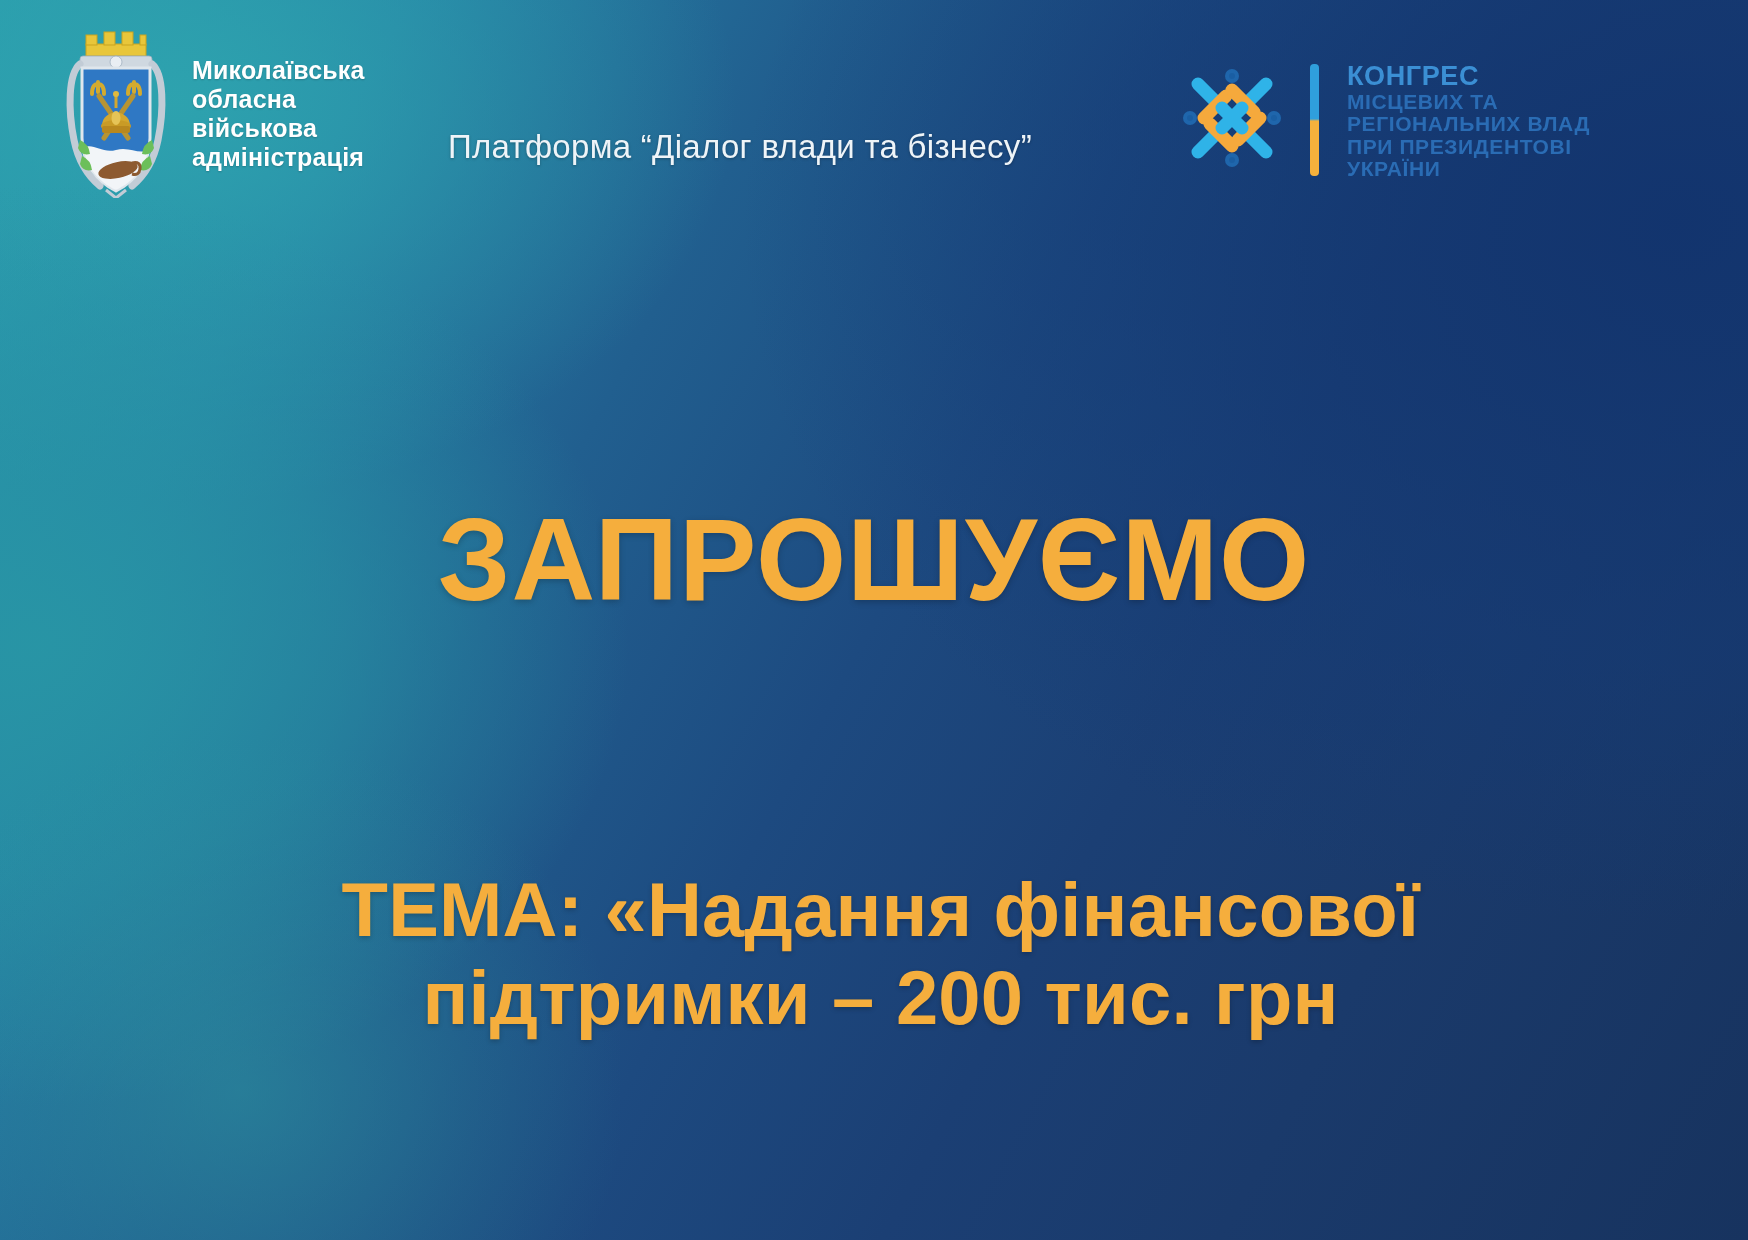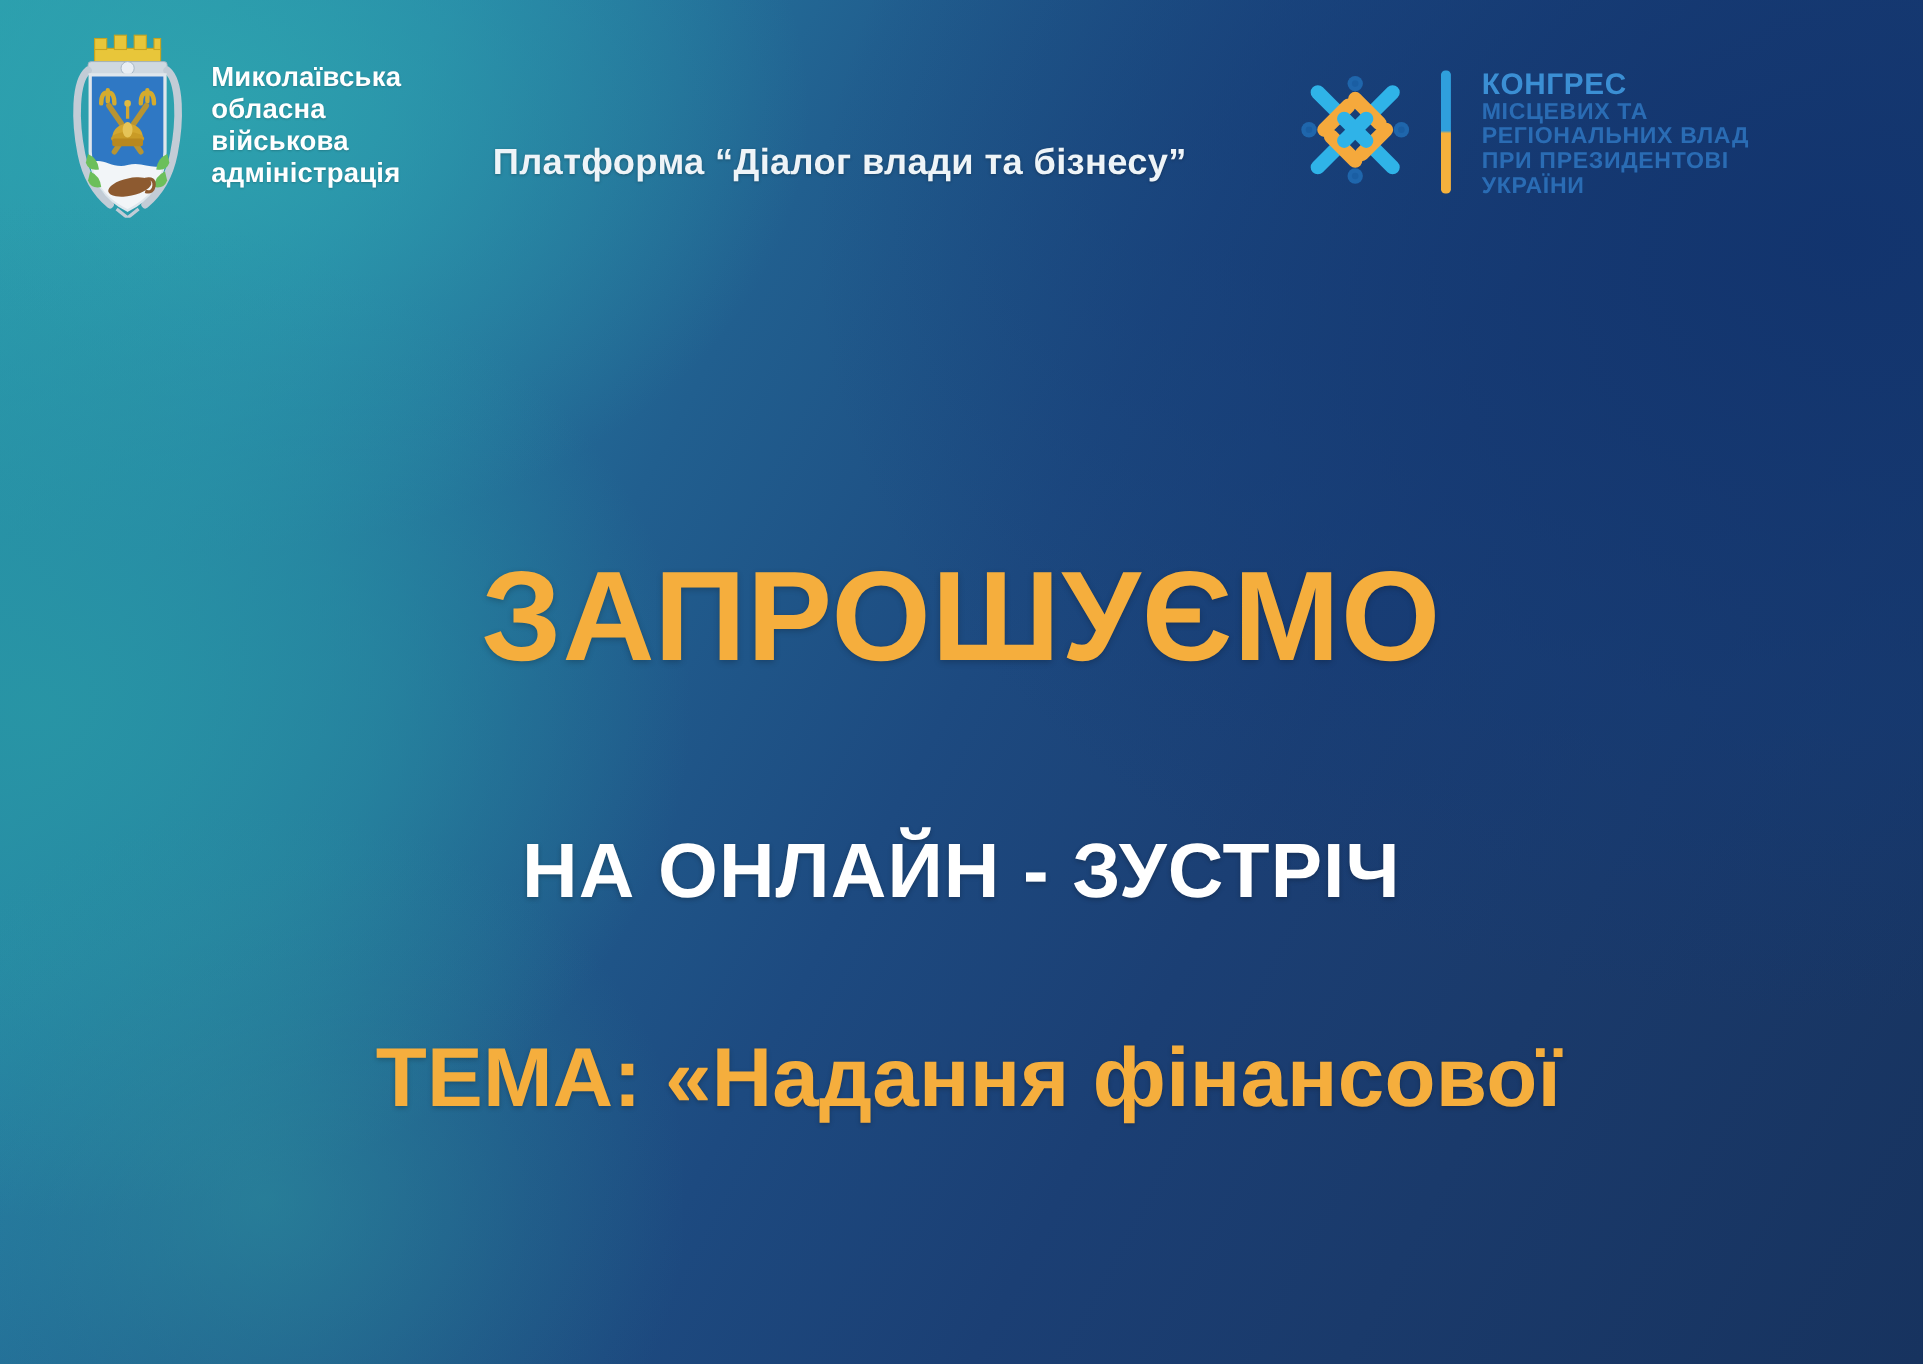--- a/index.html
+++ b/index.html
@@ -58,21 +58,21 @@
     font-weight: bold;
     line-height: 1.16;
     letter-spacing: 0.2px;
     text-shadow: 0 1px 2px rgba(0,0,0,0.20);
   }
   .platform-title {
     position: absolute;
     left: 448px; top: 128px;
     color: #eef4f8;
     font-size: 33px;
-    font-weight: bold;
+    font-weight: normal;
     letter-spacing: 0.3px;
     text-shadow: 0 1px 3px rgba(0,0,0,0.28);
     white-space: nowrap;
   }
   .congress-block {
     position: absolute;
     left: 1176px; top: 62px;
     display: flex;
     align-items: flex-start;
     gap: 16px;
@@ -253,19 +253,19 @@
         <div class="l2">МІСЦЕВИХ ТА</div>
         <div class="l3">РЕГІОНАЛЬНИХ ВЛАД</div>
         <div class="l4">ПРИ ПРЕЗИДЕНТОВІ</div>
         <div class="l5">УКРАЇНИ</div>
       </div>
     </div>
   </div>
 
   <div class="headline">ЗАПРОШУЄМО</div>
 
-  <div class="subhead">НА ОНЛАЙН - ЗУСТРІЧ</div>
 
   <div class="theme">
     <div>ТЕМА: «Надання фінансової</div>
+    <div>підтримки – 200 тис. грн</div>
   </div>
 
 </div>
 
 </body></html>

